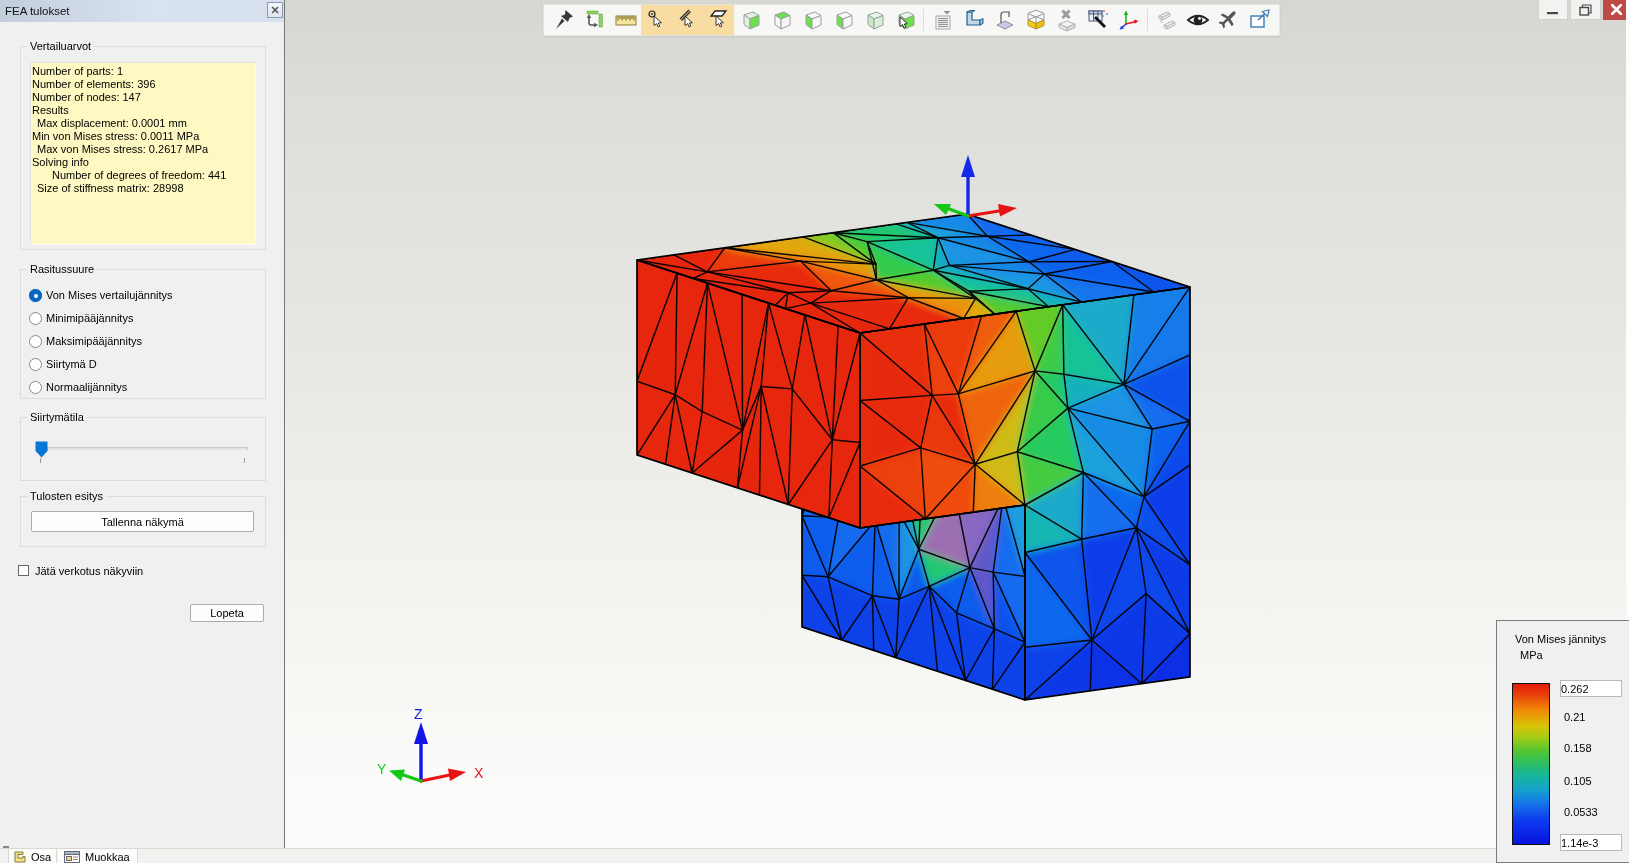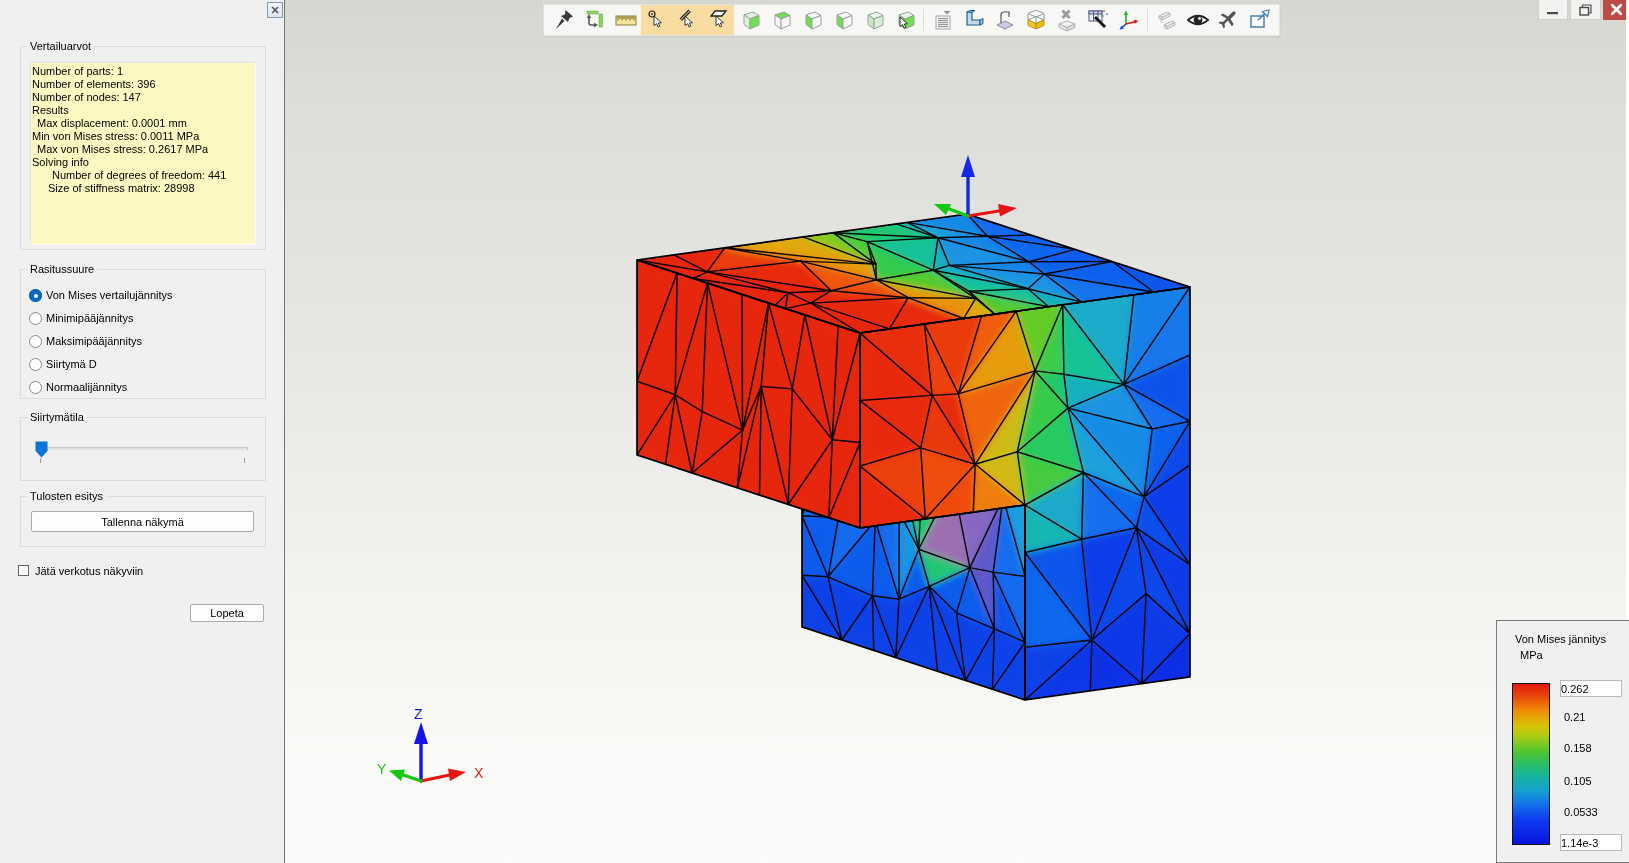--- a/index.html
+++ b/index.html
@@ -1031,49 +1031,69 @@
         <rect x="1" y="3.5" width="8.5" height="7.5" fill="none" stroke="#4a4a4a" stroke-width="1.4"></rect>
         <path d="M3.5,3.5 L3.5,1 L12,1 L12,9 L9.5,9" fill="none" stroke="#4a4a4a" stroke-width="1.2"></path>
       </svg>
     </div>
 <div class="winbtn" id="btnclose">
       <svg width="11" height="11" viewBox="0 0 11 11">
         <path d="M1,1 L10,10 M10,1 L1,10" stroke="#fff" stroke-width="2.6" stroke-linecap="round"></path>
       </svg>
     </div>
 
+<div id="tabbar">
+ <div style="position:absolute;left:3px;top:-3px;width:6px;height:2px;background:#888"></div>
+ <div class="tab" style="left:8px;width:49px;border-left:1px solid #D9D9D6">
+   <svg width="13" height="12" viewBox="0 0 13 12" style="margin-left:4px">
+          <path d="M2,1 L10,1 L10,3.5 L5,3.5 L5,7 L10,7 L10,5.5 L12,5.5 L12,11 L2,11 Z" fill="#EFE08A" stroke="#8a7b3a" stroke-width="1"></path>
+        </svg>
+   <span style="margin-left:5px">Osa</span>
+      </div>
+ <div class="tab" style="left:58px;width:80px">
+   <svg width="16" height="12" viewBox="0 0 16 12" style="margin-left:6px">
+          <rect x="0.5" y="0.5" width="15" height="11" fill="#fff" stroke="#667"></rect>
+          <rect x="0.5" y="0.5" width="15" height="3" fill="#9FB6CC" stroke="#667"></rect>
+          <rect x="2.5" y="5.5" width="5" height="4" fill="#F2DA7E" stroke="#667"></rect>
+          <line x1="9" y1="6" x2="14" y2="6" stroke="#889" stroke-width="1"></line>
+          <line x1="9" y1="8.5" x2="14" y2="8.5" stroke="#889" stroke-width="1"></line>
+        </svg>
+   <span style="margin-left:5px">Muokkaa</span>
+      </div>
+</div>
 
 <div id="legend">
  <div class="legtxt" style="left:18px;top:12px">Von Mises jännitys</div>
  <div class="legtxt" style="left:23px;top:28px">MPa</div>
  <div style="position:absolute;left:15px;top:62px;width:38px;height:162px;border:1.5px solid #111;background:linear-gradient(180deg,#E31A0C 0%,#E8430B 7%,#F08705 16%,#D9C307 26%,#A8CC15 33%,#52C631 42%,#2BBD64 50%,#18B59A 57%,#14A3CC 66%,#1478E8 74%,#0E3BF0 85%,#0813DF 100%)"></div>
  <div class="legbox" style="top:59px">0.262</div>
  <div class="legtxt" style="left:67px;top:90px">0.21</div>
  <div class="legtxt" style="left:67px;top:121px">0.158</div>
  <div class="legtxt" style="left:67px;top:154px">0.105</div>
  <div class="legtxt" style="left:67px;top:185px">0.0533</div>
  <div class="legbox" style="top:213px">1.14e-3</div>
 </div>
 <div id="rightstrip"></div>
 
 <div id="panel">
+ <div id="ptitle">FEA tulokset</div>
  <div id="pclose">✕</div>
  <div class="grp" style="left:20px;top:46px;width:246px;height:204px"></div>
  <div class="grplab" style="left:27px;top:40px">Vertailuarvot</div>
  <div id="statbox">
         <div style="padding-left:0px">Number of parts: 1</div>
         <div style="padding-left:0px">Number of elements: 396</div>
         <div style="padding-left:0px">Number of nodes: 147</div>
         <div style="padding-left:0px">Results</div>
         <div style="padding-left:5px">Max displacement: 0.0001 mm</div>
         <div style="">Min von Mises stress: 0.0011 MPa</div>
         <div style="padding-left:5px">Max von Mises stress: 0.2617 MPa</div>
         <div style="padding-left:0px">Solving info</div>
         <div style="padding-left:20px">Number of degrees of freedom: 441</div>
-        <div style="padding-left:16px">Size of stiffness matrix: 28998</div>
+        <div style="padding-left:5px">Size of stiffness matrix: 28998</div>
       </div>
  <div class="grp" style="left:20px;top:269px;width:246px;height:130px"></div>
  <div class="grplab" style="left:27px;top:263px">Rasitussuure</div>
  <div class="radio sel" style="top:289px"></div>
       <div class="rlab" style="top:288px">Von Mises vertailujännitys</div>
       <div class="radio" style="top:312px"></div>
       <div class="rlab" style="top:311px">Minimipääjännitys</div>
       <div class="radio" style="top:335px"></div>
       <div class="rlab" style="top:334px">Maksimipääjännitys</div>
       <div class="radio" style="top:358px"></div>

